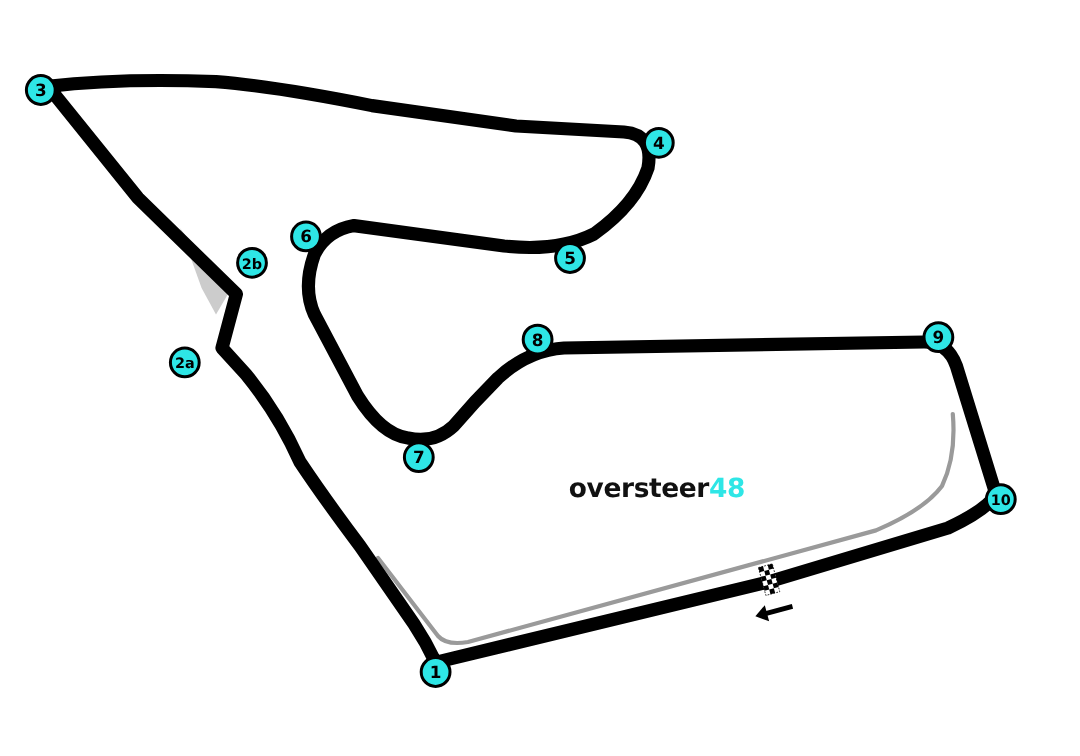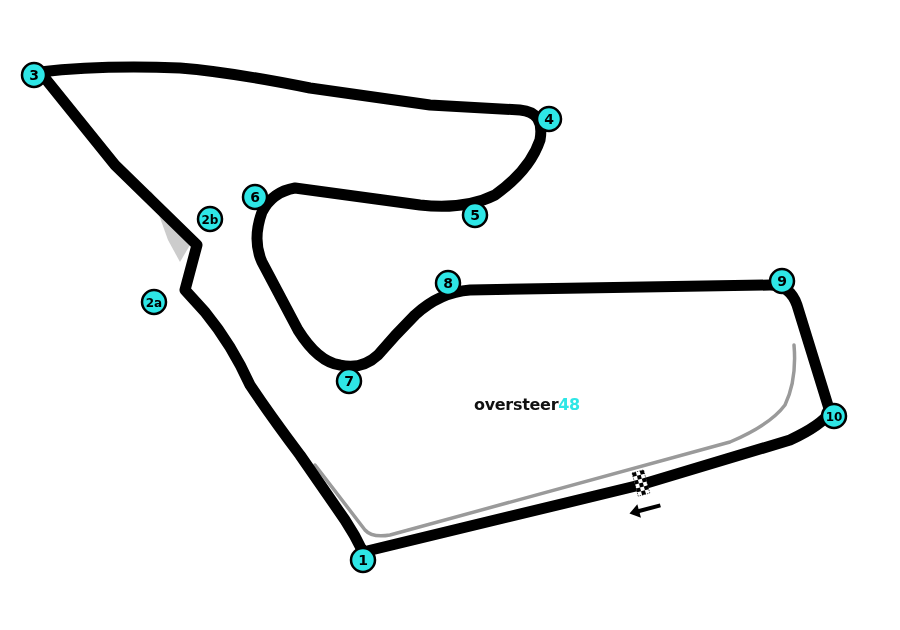--- a/index.html
+++ b/index.html
@@ -1,19 +1,19 @@
 <!DOCTYPE html>
 <html><head>
   <meta charset="utf-8">
   <style>
     html, body { margin: 0; padding: 0; background: #ffffff; }
     body { width: 900px; height: 630px; position: relative; overflow: hidden; font-family: "DejaVu Sans", sans-serif; }
     #map { position: absolute; left: 0; top: 0; width: 900px; height: 630px; }
     .turn-label { font-family: "DejaVu Sans", sans-serif; font-weight: bold; fill: #000; }
-    .brand { position: absolute; left: 474px; top: 395px; font-family: "DejaVu Sans", sans-serif; font-weight: bold; font-size: 16px; letter-spacing: -0.3px; }
+    .brand { position: absolute; left: 474px; top: 395px; font-family: "DejaVu Sans", sans-serif; font-weight: bold; font-size: 22px; letter-spacing: -0.3px; }
     .brand .b1 { color: #111111; }
     .brand .b2 { color: #2ee6e6; }
   </style>
 </head>
 <body>
 
 <svg id="map" viewBox="0 0 900 630" xmlns="http://www.w3.org/2000/svg">
 
   <path d="M150,190 L168,240 L180,262 L190,245 Z" fill="#cccccc" stroke="none"></path>
   <path d="M190,290 L230,340 L236,355 L222,330 Z" fill="#cccccc" stroke="none"></path>

